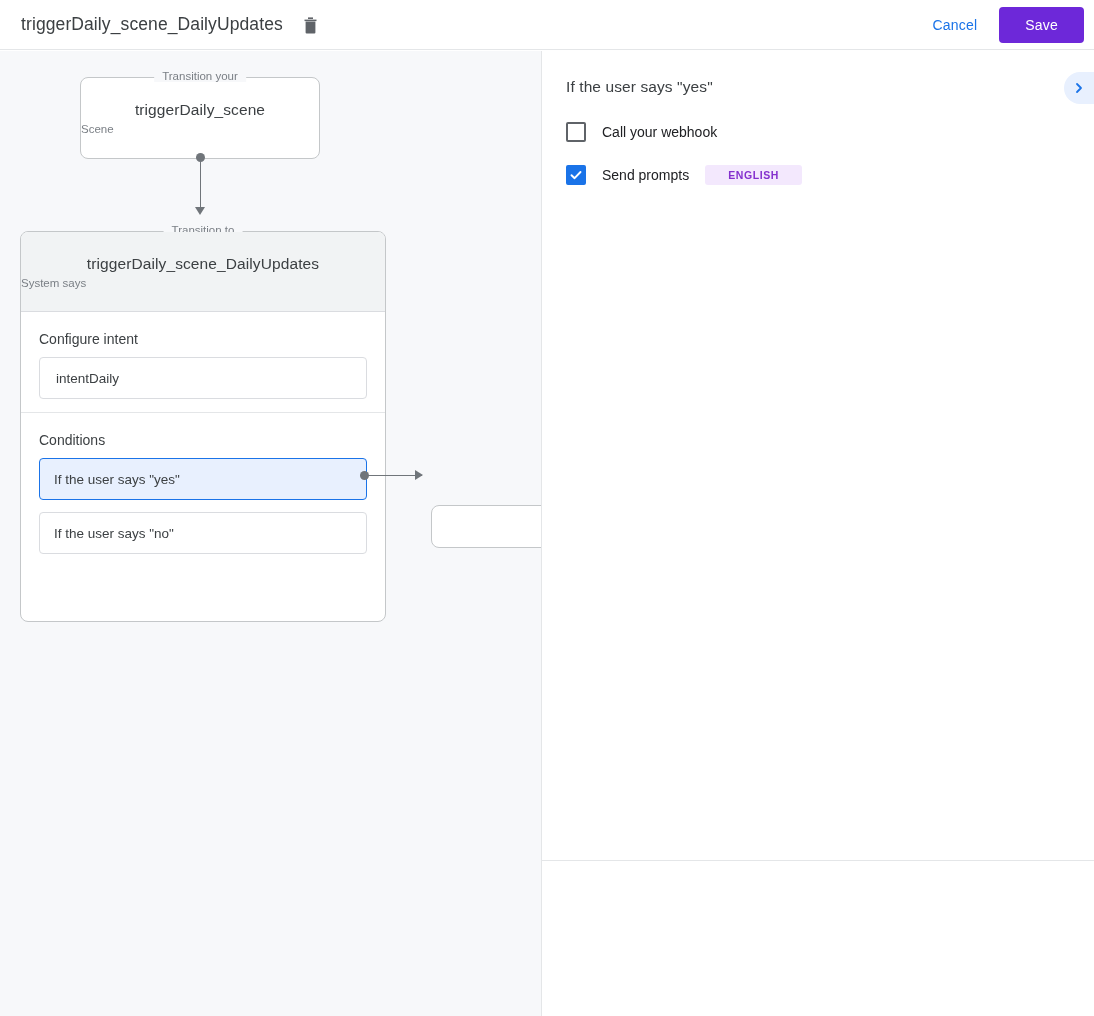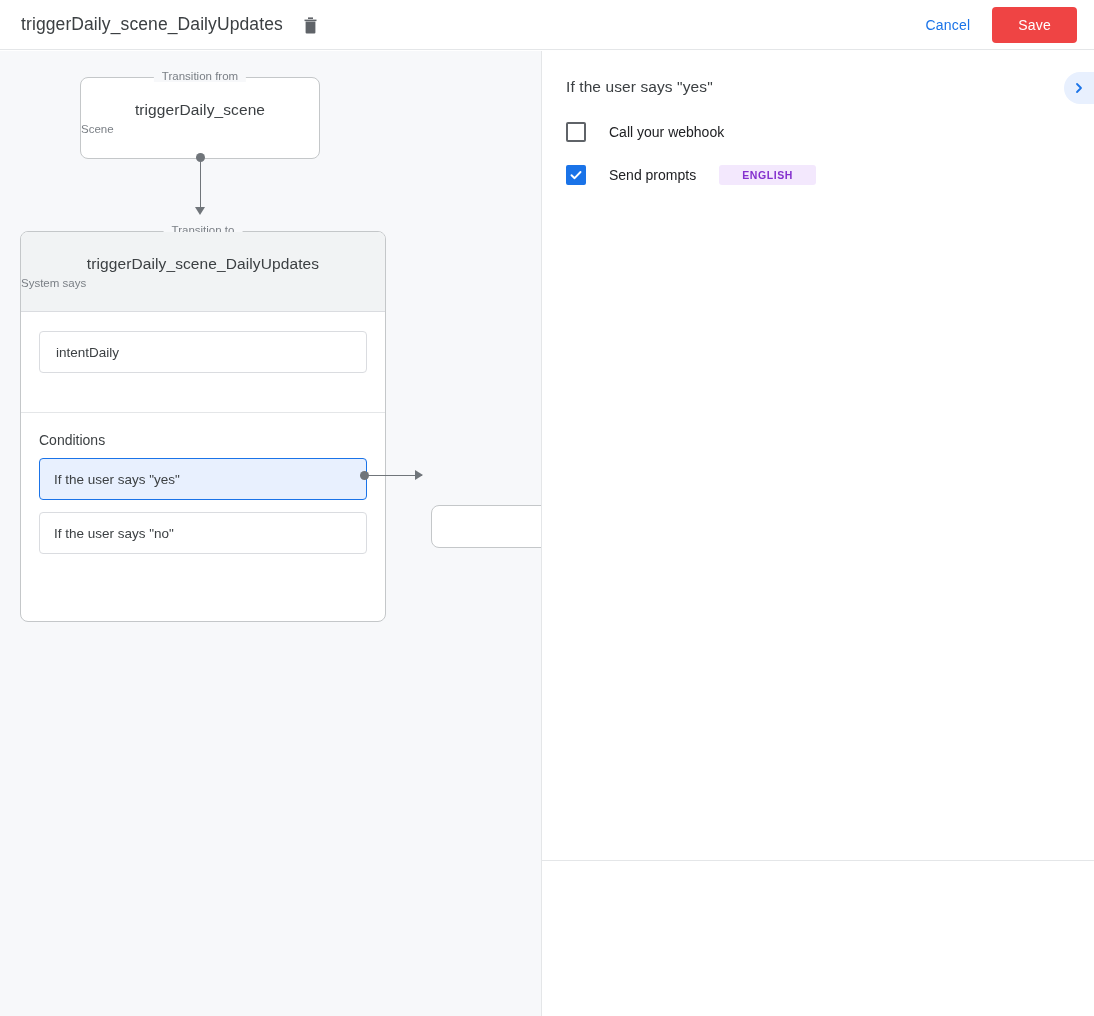--- a/index.html
+++ b/index.html
@@ -31,22 +31,22 @@
     display: flex; align-items: center; justify-content: center;
     cursor: pointer;
   }
   #topbar-spacer { flex: 1 1 auto; }
   #cancel-btn {
     color: #1a73e8; font-size: 14px; font-weight: 500;
     padding: 8px 14px; border-radius: 4px; cursor: pointer;
     background: transparent; border: none; letter-spacing: .2px;
   }
   #save-btn {
-    margin-left: 8px; margin-right: 17px;
-    background: #ef4444; color: #fff;
+    margin-left: 8px; margin-right: 10px;
+    background: #6d28d9; color: #fff;
     font-size: 14px; font-weight: 500; letter-spacing: .2px;
     border: none; border-radius: 4px;
     padding: 0 26px; height: 36px; cursor: pointer;
   }
 
   
   #canvas {
     position: absolute; left: 0; top: 51px;
     width: 541px; height: 965px;
     background: #f7f8fa;
@@ -168,21 +168,21 @@
     display: flex; align-items: center; justify-content: center;
     cursor: pointer;
   }
   #panel-title {
     position: absolute; left: 24px; top: 27px;
     font-size: 15.5px; color: #3c4043; letter-spacing: .1px;
   }
 
   .row-check {
     position: absolute; left: 24px;
-    display: flex; align-items: center; gap: 7px;
+    display: flex; align-items: center;
   }
   .cbox {
     width: 20px; height: 20px; border-radius: 2px;
     border: 2px solid #5f6368; background: #fff;
     flex: 0 0 auto; cursor: pointer;
   }
   .cbox.checked {
     background: #1a73e8; border-color: #1a73e8;
     display: flex; align-items: center; justify-content: center;
   }
@@ -214,37 +214,38 @@
     </svg>
   </div>
   <div id="topbar-spacer"></div>
   <button id="cancel-btn">Cancel</button>
   <button id="save-btn">Save</button>
 </div>
 
 <div id="canvas">
 
   <div id="node-from" class="group-box">
-    <div class="group-legend">Transition from</div>
+    <div class="group-legend">Transition your</div>
     <div class="node-title">triggerDaily_scene</div>
     <div class="node-sub">Scene</div>
   </div>
 
   <div class="conn-dot" style="left:196px; top:102px;"></div>
   <div class="conn-line-v" style="left:199.5px; top:106px; height:53px;"></div>
   <div class="conn-arrow-down" style="left:195px; top:156px;"></div>
 
   <div id="node-to-group" class="group-box">
     <div class="group-legend">Transition to</div>
     <div id="node-to-header">
       <div class="node-title">triggerDaily_scene_DailyUpdates</div>
       <div class="node-sub">System says</div>
     </div>
 
     <div id="section-intent">
+      <div class="section-label">Configure intent</div>
       <div class="field-box">intentDaily</div>
     </div>
 
     <div id="section-conditions">
       <div class="section-label">Conditions</div>
       <div class="cond-card selected">If the user says "yes"</div>
       <div class="cond-card">If the user says "no"</div>
     </div>
   </div>
 

